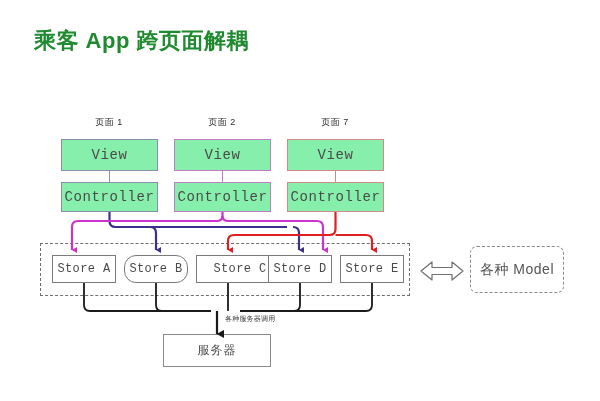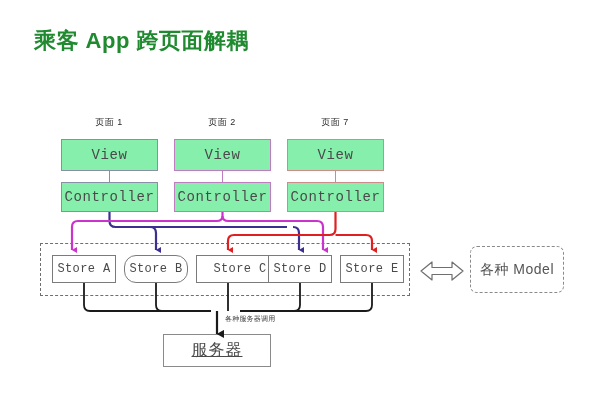--- a/index.html
+++ b/index.html
@@ -89,24 +89,23 @@
     letter-spacing: 0.5px;
   }
   .server-box {
     position: absolute;
     box-sizing: border-box;
     border: 1px solid #8a8a8a;
     background: #ffffff;
     display: flex;
     align-items: center;
     justify-content: center;
-    font-size: 16px;
+    font-size: 12px;
     color: #4a4a4a;
     letter-spacing: 1px;
-    text-decoration: underline;
   }
   .edge-label {
     position: absolute;
     font-size: 7px;
     color: #3a3a3a;
     white-space: nowrap;
     letter-spacing: 0.2px;
   }
   svg.overlay {
     position: absolute;

